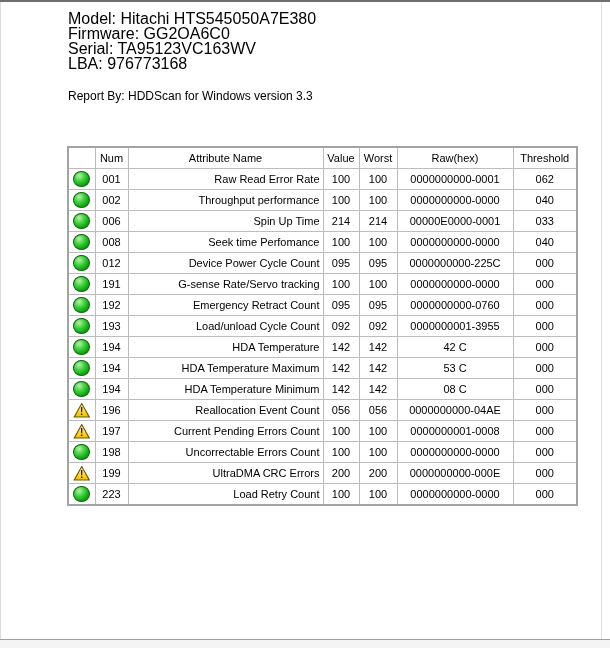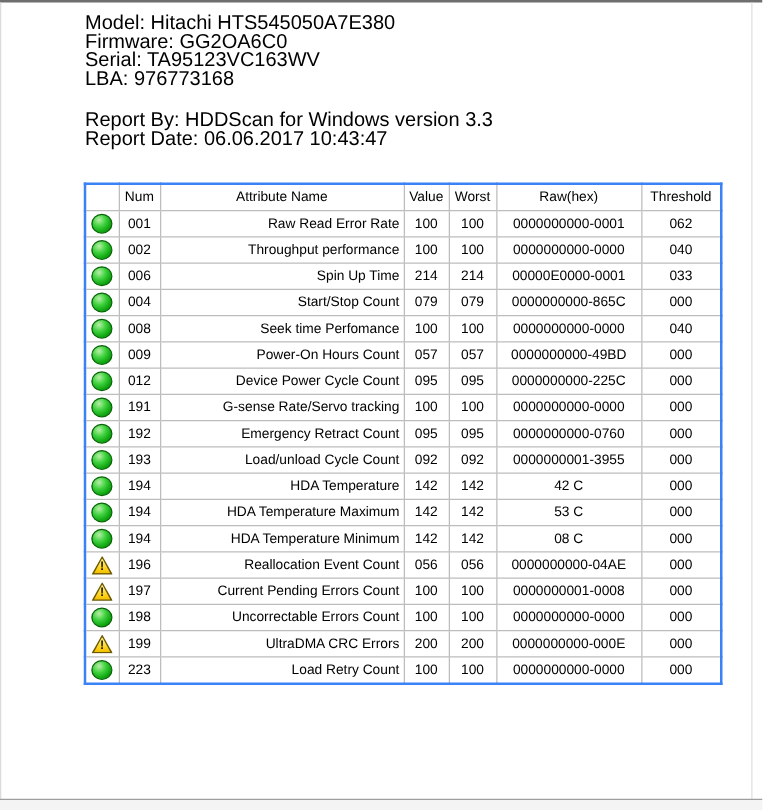--- a/index.html
+++ b/index.html
@@ -13,30 +13,30 @@
   }
   
   .edge-top    { position:absolute; left:0; top:0; width:610px; height:2px; background:#6e6e6e; }
   .edge-left   { position:absolute; left:0; top:2px; width:1px; height:646px; background:#dcdcdc; }
   .edge-right  { position:absolute; left:601px; top:2px; width:1px; height:638px; background:#e0e0e0; }
   .edge-bottom-line { position:absolute; left:0; top:639px; width:610px; height:1px; background:#9e9e9e; }
   .edge-bottom-band { position:absolute; left:0; top:640px; width:610px; height:8px; background:#f4f4f4; }
 
   
   .id-block     { position:absolute; left:68px; top:11px;  font-size:16px; line-height:15px; }
-  .report-block { position:absolute; left:68px; top:89px;  font-size:16px; line-height:15px; }
+  .report-block { position:absolute; left:68px; top:89px;  font-size:12px; line-height:15px; }
   .id-block div, .report-block div { white-space: nowrap; }
 
   
   table.smart {
     position: absolute; left: 67px; top: 146px;
     border-collapse: collapse;
     table-layout: fixed;
     font-size: 11px;
-    border: 2px solid #3b82f6;
+    border: 2px solid #a3a3a3;
   }
   table.smart th, table.smart td {
     border: 1px solid #bdbdbd;
     height: 20px;
     padding: 0 3px;
     overflow: hidden;
     white-space: nowrap;
     font-weight: normal;
   }
   col.w-icon { width: 27px; }
@@ -90,21 +90,20 @@
 
 <div class="id-block">
   <div>Model: Hitachi HTS545050A7E380</div>
   <div>Firmware: GG2OA6C0</div>
   <div>Serial: TA95123VC163WV</div>
   <div>LBA: 976773168</div>
 </div>
 
 <div class="report-block">
   <div>Report By: HDDScan for Windows version 3.3</div>
-  <div>Report Date: 06.06.2017 10:43:47</div>
 </div>
 
 <table class="smart">
   <colgroup>
     <col class="w-icon">
       <col class="w-num">
       <col class="w-name">
       <col class="w-val">
       <col class="w-worst">
       <col class="w-raw">
@@ -144,44 +143,26 @@
         <td class="c-center"><span class="ball"></span></td>
         <td class="c-center">006</td>
         <td class="c-name">Spin Up Time</td>
         <td class="c-center">214</td>
         <td class="c-center">214</td>
         <td class="c-center">00000E0000-0001</td>
         <td class="c-center">033</td>
       </tr>
       <tr>
         <td class="c-center"><span class="ball"></span></td>
-        <td class="c-center">004</td>
-        <td class="c-name">Start/Stop Count</td>
-        <td class="c-center">079</td>
-        <td class="c-center">079</td>
-        <td class="c-center">0000000000-865C</td>
-        <td class="c-center">000</td>
-      </tr>
-      <tr>
-        <td class="c-center"><span class="ball"></span></td>
         <td class="c-center">008</td>
         <td class="c-name">Seek time Perfomance</td>
         <td class="c-center">100</td>
         <td class="c-center">100</td>
         <td class="c-center">0000000000-0000</td>
         <td class="c-center">040</td>
-      </tr>
-      <tr>
-        <td class="c-center"><span class="ball"></span></td>
-        <td class="c-center">009</td>
-        <td class="c-name">Power-On Hours Count</td>
-        <td class="c-center">057</td>
-        <td class="c-center">057</td>
-        <td class="c-center">0000000000-49BD</td>
-        <td class="c-center">000</td>
       </tr>
       <tr>
         <td class="c-center"><span class="ball"></span></td>
         <td class="c-center">012</td>
         <td class="c-name">Device Power Cycle Count</td>
         <td class="c-center">095</td>
         <td class="c-center">095</td>
         <td class="c-center">0000000000-225C</td>
         <td class="c-center">000</td>
       </tr>

